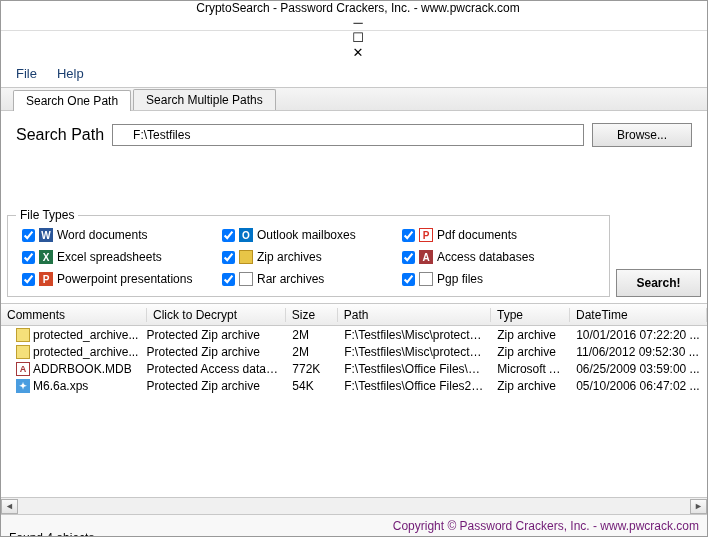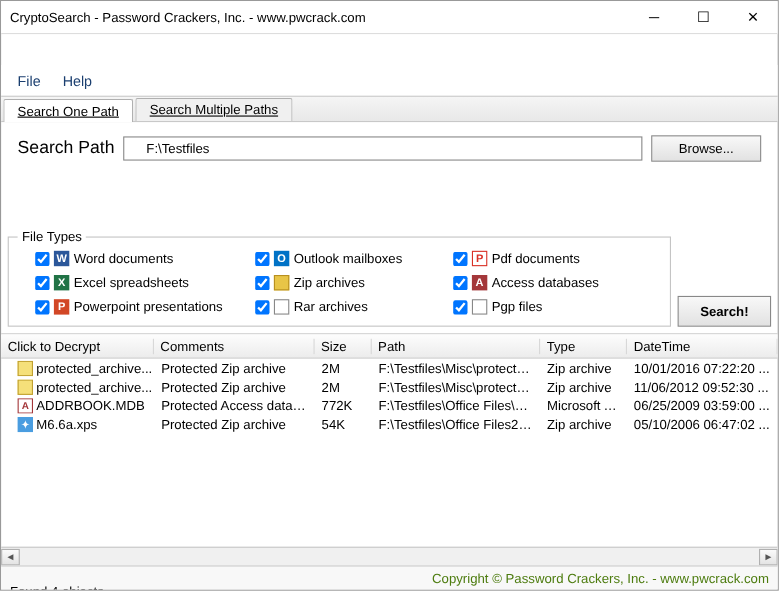--- a/index.html
+++ b/index.html
@@ -14,20 +14,21 @@
   display: flex;
   flex-direction: column;
 }
 .titlebar {
   height: 30px;
   background: #fff;
   display: flex;
   align-items: center;
   padding-left: 8px;
   border-bottom: 1px solid #ddd;
+  flex-direction: column;
 }
 .titlebar-title { flex: 1; font-size: 12px; color: #000; }
 .titlebar-btn {
   width: 45px; height: 29px;
   display: flex; align-items: center; justify-content: center;
   font-size: 13px; font-family: Arial, sans-serif;
 }
 .menubar {
   height: 28px;
   display: flex;
@@ -41,22 +42,21 @@
   font-size: 13px;
   color: #1a3e6f;
 }
 .tabbar {
   height: 24px;
   background: linear-gradient(#f5f5f5,#e8e8e8);
   border-top: 1px solid #c8c8c8;
   border-bottom: 1px solid #c8c8c8;
   display: flex;
   align-items: flex-end;
-  padding-left: 2px;
-  text-decoration: underline;
+  padding-left: 12px;
 }
 .tab {
   padding: 3px 12px;
   font-size: 12px;
   border: 1px solid #b0b0b0;
   border-bottom: none;
   background: #f0f0f0;
   margin-right: 2px;
   border-radius: 2px 2px 0 0;
 }
@@ -86,21 +86,21 @@
 .spacer1 { height: 68px; }
 .fieldset-row {
   display: flex;
   padding: 0 6px 6px 6px;
   gap: 6px;
 }
 .file-types {
   flex: 1;
   border: 1px solid #c4c4c4;
   position: relative;
-  padding: 12px 10px 10px 24px;
+  padding: 12px 10px 10px 14px;
 }
 .file-types-legend {
   position: absolute;
   top: -8px; left: 8px;
   background: #fff;
   padding: 0 4px;
   font-size: 12px;
 }
 .ft-grid {
   display: grid;
@@ -196,21 +196,21 @@
 .statusbar {
   height: 22px;
   border-top: 1px solid #c8c8c8;
   display: flex;
   align-items: center;
   padding: 0 8px;
   font-size: 12px;
   background: #f8f8f8;
 }
 .status-left { flex:1;margin-top:24px; }
-.status-right { color: #4d7c0f; }
+.status-right { color: #701a75; }
 </style>
 </head>
 <body>
 
 <div class="titlebar">
   <span class="titlebar-title">CryptoSearch - Password Crackers, Inc. - www.pwcrack.com</span>
   <div class="titlebar-btn">─</div>
   <div class="titlebar-btn">☐</div>
   <div class="titlebar-btn">✕</div>
 </div>
@@ -284,22 +284,22 @@
         </label>
     </div>
   </div>
   <div class="search-btn-wrap">
     <button class="search-btn">Search!</button>
   </div>
 </div>
 
 <div class="table-wrap">
   <div class="thead-row">
+    <div class="th col-comments">Comments</div>
     <div class="th col-decrypt">Click to Decrypt</div>
-    <div class="th col-comments">Comments</div>
     <div class="th col-size">Size</div>
     <div class="th col-path">Path</div>
     <div class="th col-type">Type</div>
     <div class="th col-datetime">DateTime</div>
   </div>
   <div id="tbody">
       <div class="tbody-row">
         <div class="td col-decrypt">
           <span class="row-icon ic-zipfile"></span>
           <span>protected_archive...</span>

